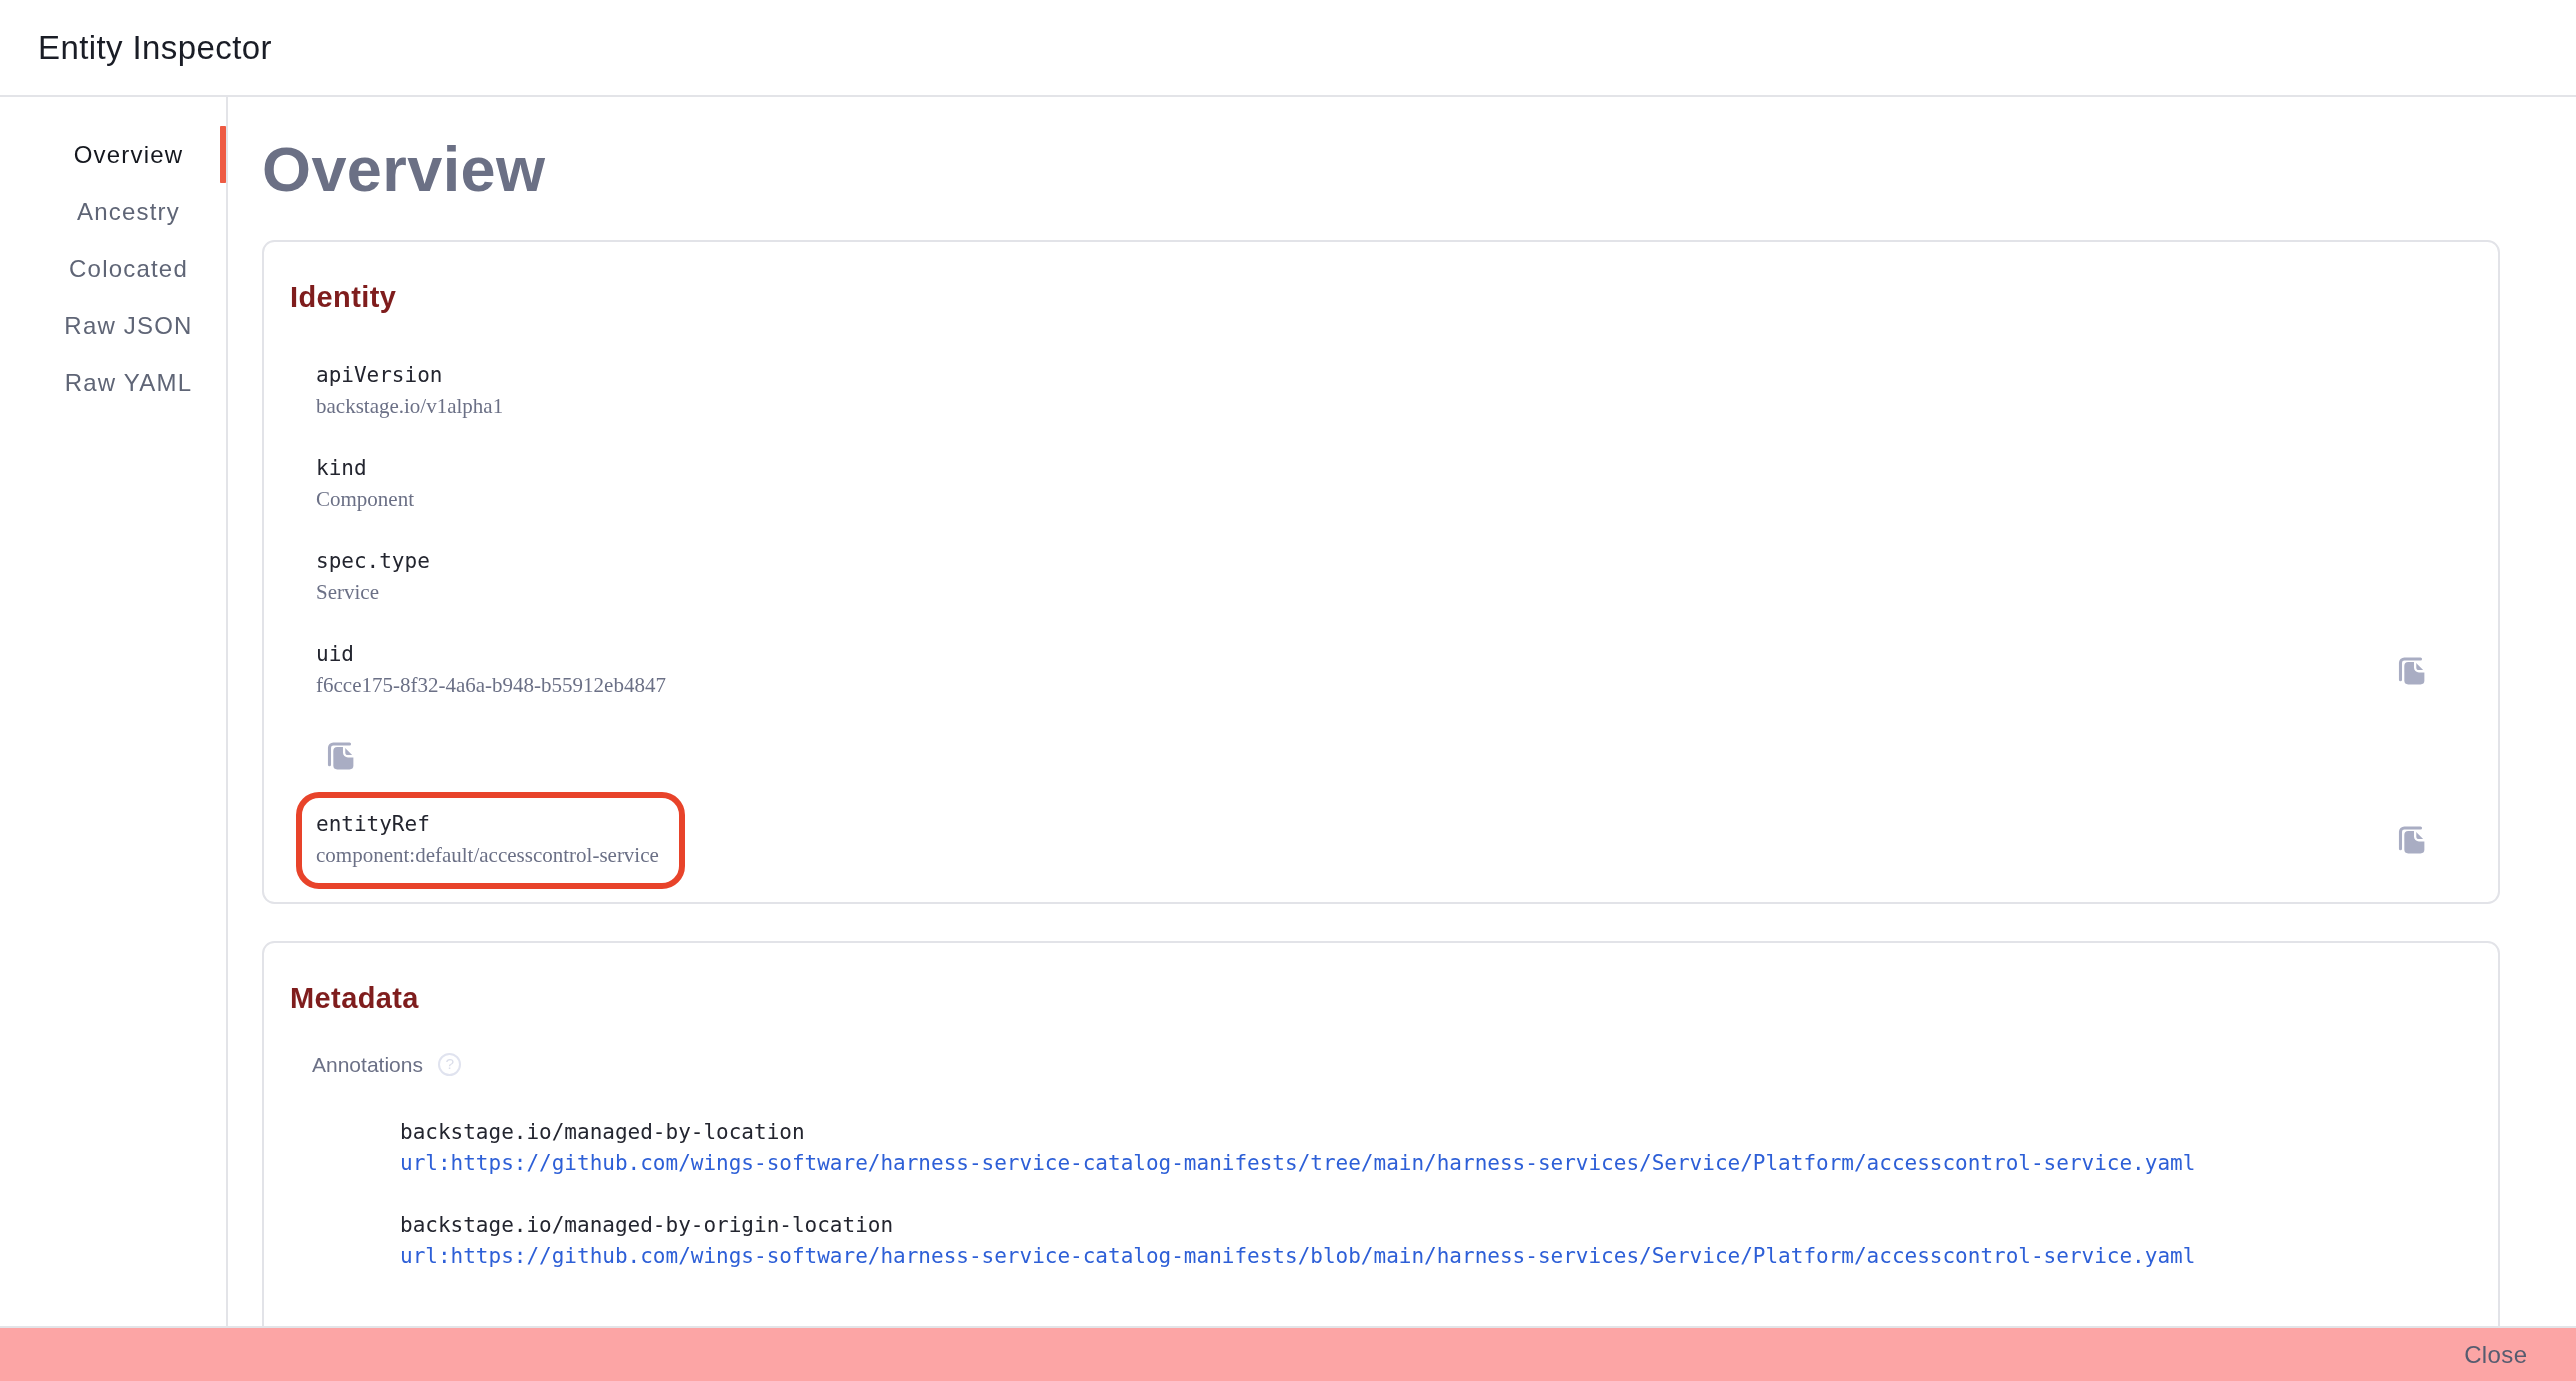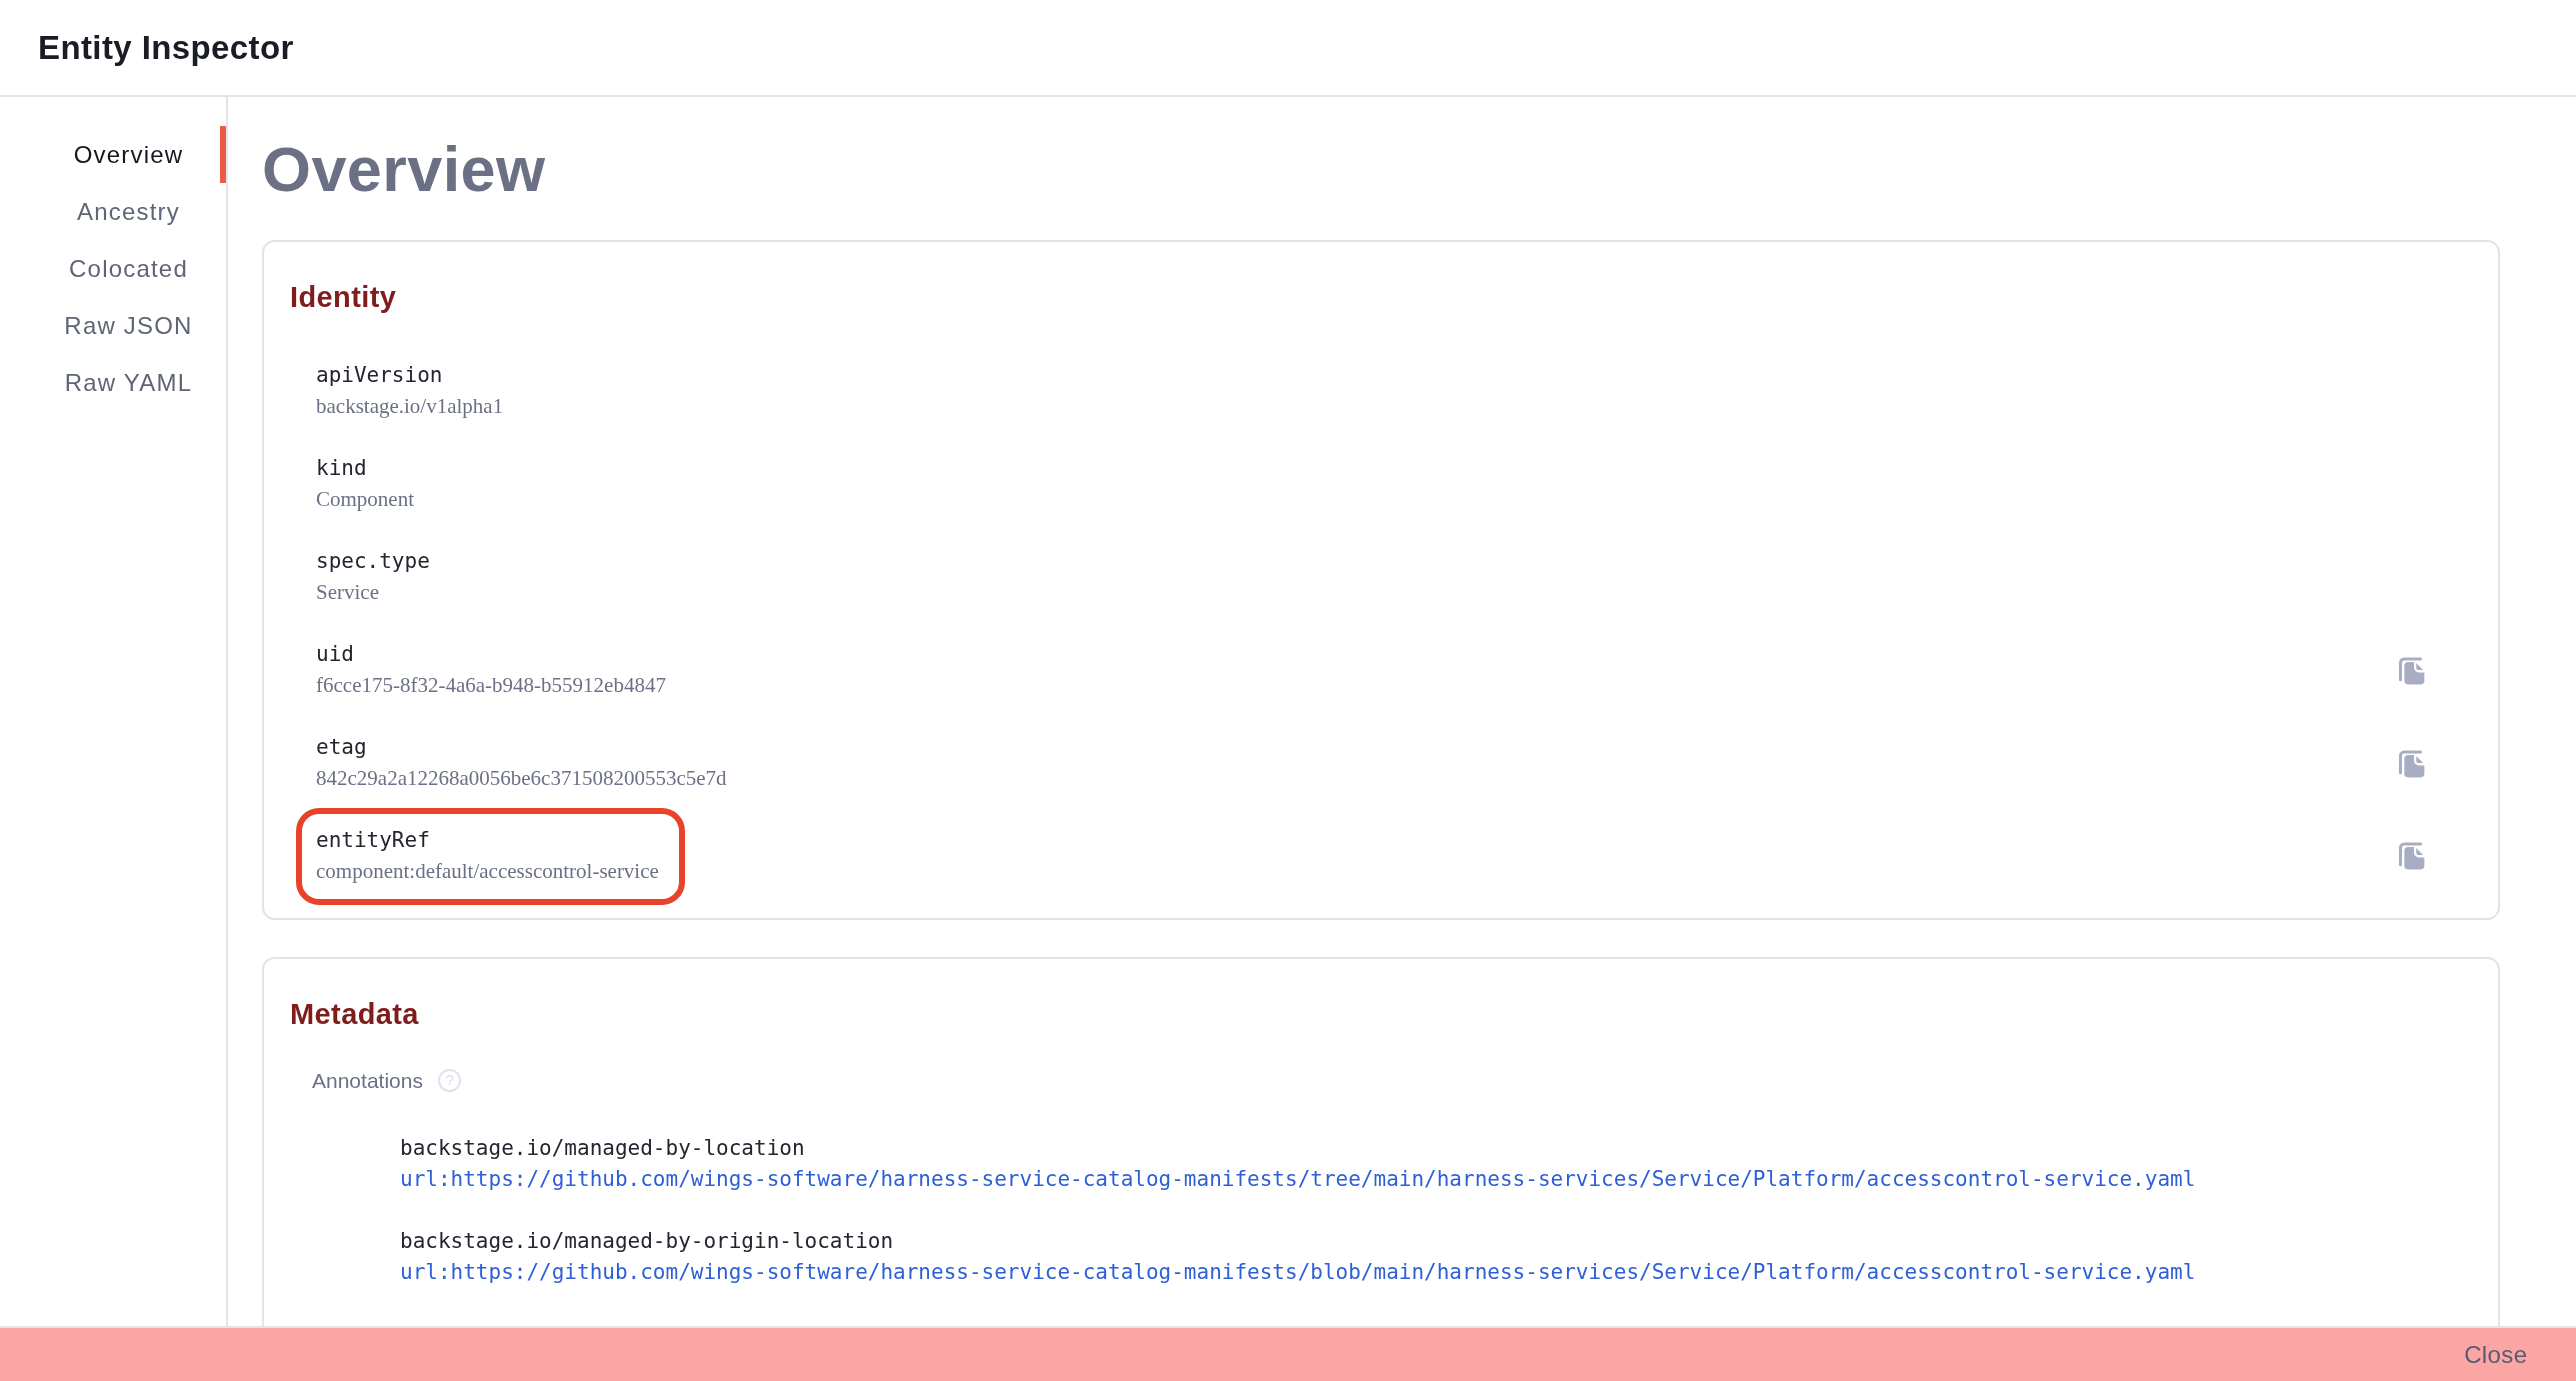--- a/index.html
+++ b/index.html
@@ -9,21 +9,21 @@
     font-family: "Liberation Sans", sans-serif;
     -webkit-font-smoothing: antialiased;
   }
   .dialog { width: 2576px; height: 1382px; display: flex; flex-direction: column; background: #fff; }
 
   
   .topbar {
     height: 97px; flex: 0 0 auto; display: flex; align-items: center;
     padding-left: 38px; border-bottom: 2.3px solid #e3e4e8; background: #fff;
   }
-  .dialog-title { font-size: 33px; font-weight: 700; color: #1a1d26; letter-spacing: 0.4px; }
+  .dialog-title { font-size: 33px; font-weight: 400; color: #1a1d26; letter-spacing: 0.4px; }
 
   
   .body { flex: 1 1 auto; display: flex; min-height: 0; overflow: hidden; }
 
   .sidebar {
     width: 228px; flex: 0 0 auto; position: relative;
     border-right: 2.3px solid #e3e4e8; padding-top: 29px;
   }
   .nav-item {
     height: 57px; display: flex; align-items: center; justify-content: center;
@@ -162,24 +162,20 @@
             <button class="copy-btn">
               <svg width="37" height="37" viewBox="0 0 48 48">
                 <path d="M11 36 V14 a5 5 0 0 1 5 -5 h21" stroke="#a9adc3" stroke-width="4" fill="none" stroke-linecap="round"></path>
                 <path d="M21 13 h9 l12 12 v12 a5 5 0 0 1 -5 5 h-16 a5 5 0 0 1 -5 -5 v-19 a5 5 0 0 1 5 -5 z" fill="#a9adc3"></path>
                 <path d="M30 12 v8 a5 5 0 0 0 5 5 h8" stroke="#ffffff" stroke-width="3" fill="none"></path>
               </svg>
             </button>
           </div>
 
           <div class="field-row">
-            <div class="field-text">
-              <div class="field-label">etag</div>
-              <div class="field-value">842c29a2a12268a0056be6c371508200553c5e7d</div>
-            </div>
             <button class="copy-btn">
               <svg width="37" height="37" viewBox="0 0 48 48">
                 <path d="M11 36 V14 a5 5 0 0 1 5 -5 h21" stroke="#a9adc3" stroke-width="4" fill="none" stroke-linecap="round"></path>
                 <path d="M21 13 h9 l12 12 v12 a5 5 0 0 1 -5 5 h-16 a5 5 0 0 1 -5 -5 v-19 a5 5 0 0 1 5 -5 z" fill="#a9adc3"></path>
                 <path d="M30 12 v8 a5 5 0 0 0 5 5 h8" stroke="#ffffff" stroke-width="3" fill="none"></path>
               </svg>
             </button>
           </div>
 
           <div class="field-row">

